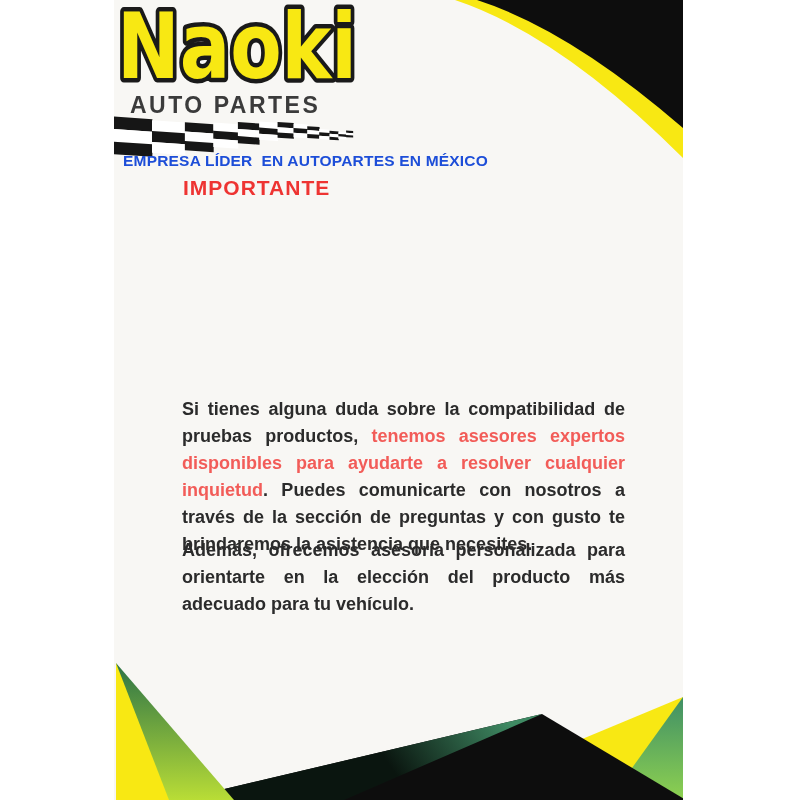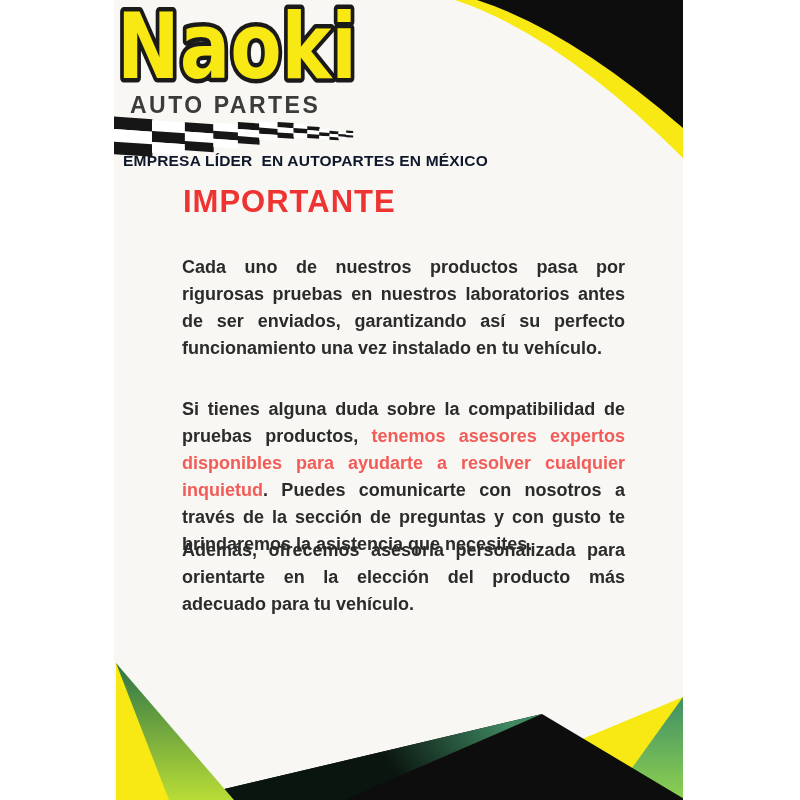--- a/index.html
+++ b/index.html
@@ -16,23 +16,23 @@
   .logo-svg { position:absolute; top:-4px; left:0; width:262px; height:102px; overflow:visible; }
   .logo-svg text { font-family:"DejaVu Sans", sans-serif; font-weight:bold;
                    paint-order:stroke fill; stroke-linejoin:round; }
 
   .brand-sub { position:absolute; top:92px; left:16px; font-size:23px; font-weight:bold;
                letter-spacing:2.5px; color:#3b3b3b; }
 
   .flag-svg { position:absolute; top:112px; left:-2px; width:250px; height:48px; overflow:visible; }
 
   .tagline { position:absolute; top:152px; left:9px; font-size:15.5px; font-weight:bold;
-             letter-spacing:0.2px; color:#0f172a; white-space:pre; }
+             letter-spacing:0.2px; color:#1d4ed8; white-space:pre; }
 
-  .heading { position:absolute; top:184px; left:69px; font-size:31px; font-weight:bold;
+  .heading { position:absolute; top:176px; left:69px; font-size:21px; font-weight:bold;
              letter-spacing:1px; color:#ee3432; }
 
   .para { position:absolute; left:68px; width:443px; font-size:18px; line-height:27px;
           font-weight:bold; color:#2b2b2b; text-align:justify; }
   .para-1 { top:254px; }
   .para-2 { top:396px; }
   .para-3 { top:537px; }
   .hl { color:#f25c58; }
 </style>
 </head>
@@ -93,21 +93,20 @@
           <rect x="234.09" y="2.16" width="7.07" height="2.20" fill="#161616"></rect>
           <rect x="234.09" y="4.36" width="7.07" height="2.20" fill="#ffffff"></rect>
           <rect x="234.09" y="6.56" width="7.07" height="2.20" fill="#161616"></rect>
         </g>
       </svg>
 
     <div class="tagline">EMPRESA LÍDER  EN AUTOPARTES EN MÉXICO</div>
 
     <h1 class="heading">IMPORTANTE</h1>
 
-    <p class="para para-1">Cada uno de nuestros productos pasa por rigurosas pruebas en nuestros laboratorios antes de ser enviados, garantizando así su perfecto funcionamiento una vez instalado en tu vehículo.</p>
 
     <p class="para para-2"><span>Si tienes alguna duda sobre la compatibilidad de pruebas productos, </span><span class="hl">tenemos asesores expertos disponibles para ayudarte a resolver cualquier inquietud</span><span>. Puedes comunicarte con nosotros a través de la sección de preguntas y con gusto te brindaremos la asistencia que necesites.</span></p>
 
     <p class="para para-3">Además, ofrecemos asesoría personalizada para orientarte en la elección del producto más adecuado para tu vehículo.</p>
 
     <svg class="corner-bottom" viewBox="0 0 569 150" aria-hidden="true">
       <defs>
         <linearGradient id="grad-left-green" x1="0" y1="0" x2="0" y2="1">
           <stop offset="0" stop-color="#2c7347"></stop>
           <stop offset="1" stop-color="#b9dd36"></stop>

